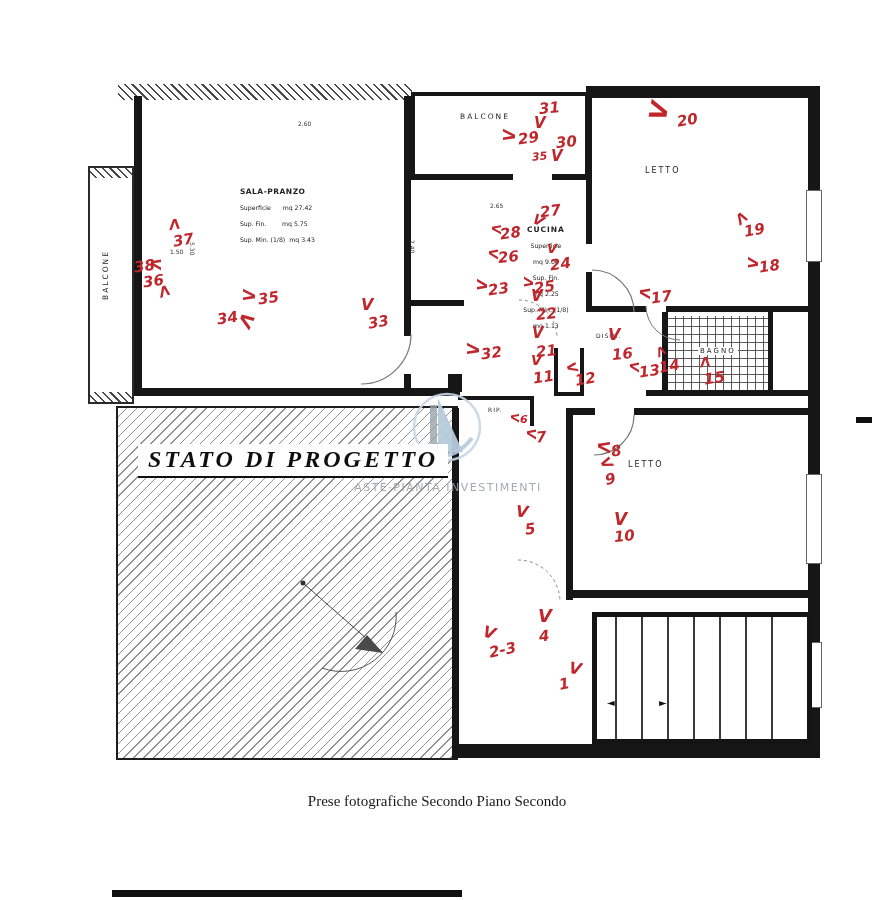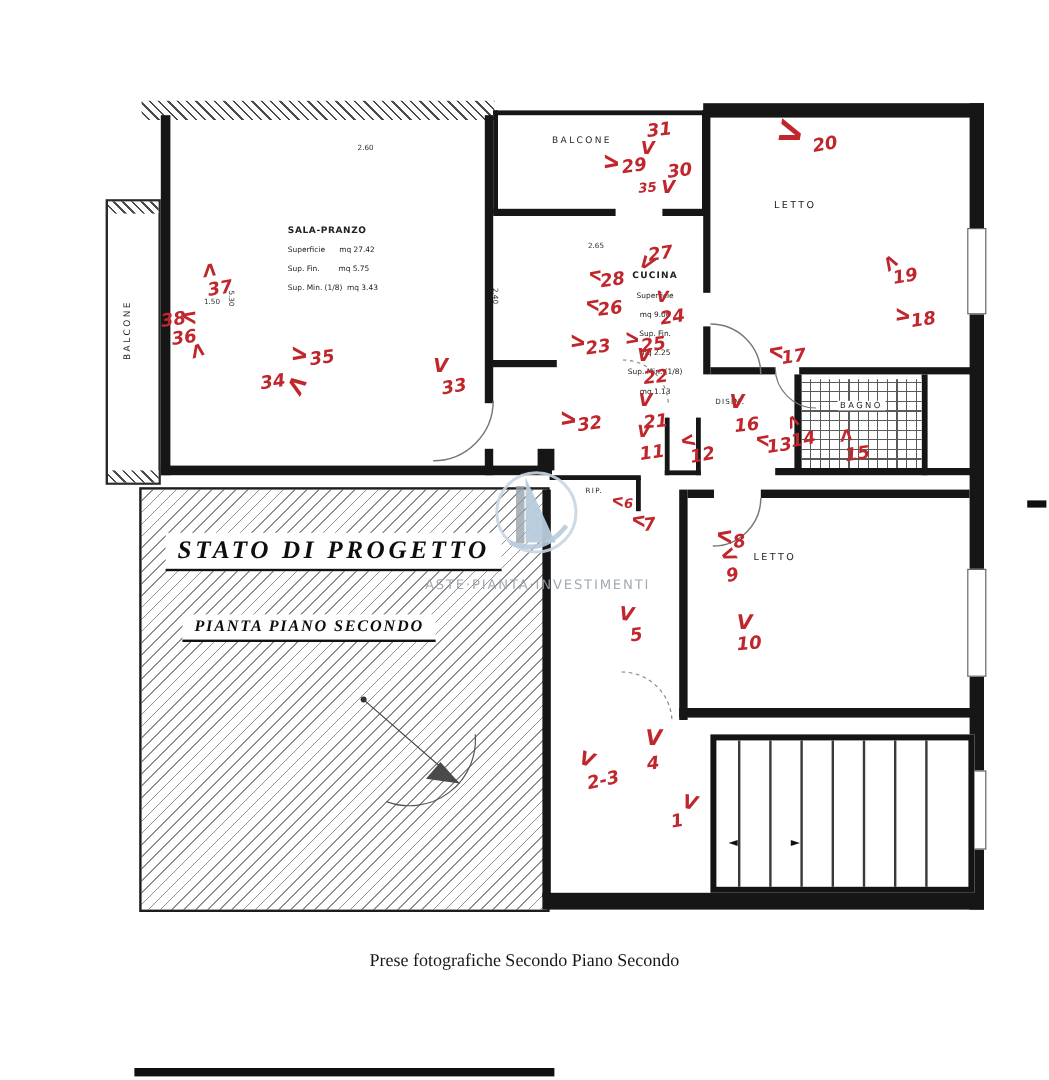--- a/index.html
+++ b/index.html
@@ -19,21 +19,21 @@
   .tinytxt{position:absolute;color:#222;font-size:6.2px;line-height:8px;white-space:pre;}
   .mk{position:absolute;color:var(--marker,#c0272d);font:italic 700 15px "DejaVu Sans",sans-serif;
       white-space:nowrap;transform-origin:center;z-index:30;}
   .mk-s{font-size:11px;}
   .mka{position:absolute;color:var(--marker,#c0272d);font:italic 700 15px "DejaVu Sans",sans-serif;
       line-height:1;transform-origin:center;z-index:30;}
   .dim{position:absolute;color:#333;font-size:6px;transform-origin:left top;z-index:5;}
   .tb{position:absolute;background:#fff;color:#0e0e0e;z-index:12;
       font-family:"Liberation Serif",serif;font-style:italic;font-weight:700;
       border-bottom:2px solid #101010;padding:2px 10px 3px;white-space:nowrap;}
-  .tb1{left:138px;top:444px;font-size:21px;letter-spacing:3px;}
+  .tb1{left:138px;top:444px;font-size:24px;letter-spacing:3px;}
   .tb2{left:152px;top:512px;font-size:13.5px;letter-spacing:1.5px;}
   .caption{position:absolute;left:0;top:793px;width:874px;text-align:center;
       font-family:"Liberation Serif",serif;font-size:15px;color:#181818;z-index:12;}
   .wm-text{position:absolute;left:322px;top:481px;width:252px;text-align:center;
       font-size:11px;letter-spacing:1.5px;color:var(--wmgray,#99a3ab);opacity:.9;z-index:11;
       white-space:nowrap;}
   .stairs{position:absolute;left:592px;top:612px;width:220px;height:132px;
       border:5px solid #141414;background:#fff;box-sizing:border-box;z-index:4;}
   .step{position:absolute;top:0;width:1.5px;height:100%;background:#3a3a3a;}
   .stair-arrow{position:absolute;font-size:10px;color:#111;z-index:5;}
@@ -123,21 +123,21 @@
 
     <circle cx="447" cy="427" r="33" stroke="#c6d6e4" stroke-width="2.5" fill="none" opacity="0.9"></circle>
     <path d="M 438 398 L 463 452 L 438 452 Z" fill="#b7cbdc" opacity="0.95"></path>
     <rect x="430" y="405" width="7" height="48" fill="#9aa4ac" opacity="0.8"></rect>
     <path d="M 425 452 Q 452 464 472 438" stroke="#b7cbdc" stroke-width="4" fill="none" opacity="0.9"></path>
   </svg>
 
   <div class="room-label" style="left:460px;top:112px;font-size:7.5px;">BALCONE</div>
   <div class="room-label" style="left:645px;top:166px;">LETTO</div>
   <div class="room-label" style="left:628px;top:460px;">LETTO</div>
-  <div class="room-label chip" style="left:698px;top:334px;font-size:7px;z-index:6;">BAGNO</div>
+  <div class="room-label chip" style="left:698px;top:347px;font-size:7px;z-index:6;">BAGNO</div>
   <div class="room-label" style="left:596px;top:332px;font-size:6px;letter-spacing:1px;">DISIM.</div>
   <div class="room-label" style="left:488px;top:406px;font-size:6px;letter-spacing:1px;">RIP.</div>
 
   <div class="tinytxt" style="left:232px;top:180px;">
     <b style="font-size:7.5px;letter-spacing:0.5px;">SALA-PRANZO</b><br>
     <span>Superficie      mq 27.42</span><br>
     <span>Sup. Fin.        mq 5.75</span><br>
     <span>Sup. Min. (1/8)  mq 3.43</span>
   </div>
 
@@ -145,21 +145,20 @@
     <b style="font-size:7.5px;letter-spacing:1px;">CUCINA</b><br>
     <span>Superficie</span><br>
     <span>mq 9.06</span><br>
     <span>Sup. Fin.</span><br>
     <span>mq 2.25</span><br>
     <span>Sup. Min. (1/8)</span><br>
     <span>mq 1.13</span>
   </div>
 
   <div class="tb tb1">STATO  DI  PROGETTO</div>
-  <div class="tb tb2">PIANTA  PIANO  SECONDO</div>
 
   <div class="wm-text">ASTE·PIANTA·INVESTIMENTI</div>
 
   <div id="dims-layer">
       <span class="dim" style="left: 298px; top: 120px;">2.60</span>
       <span class="dim" style="left: 490px; top: 202px;">2.65</span>
       <span class="dim" style="left: 416px; top: 240px; transform: rotate(90deg);">2.40</span>
       <span class="dim" style="left: 170px; top: 248px;">1.50</span>
       <span class="dim" style="left: 196px; top: 242px; transform: rotate(90deg);">5.30</span>
     </div>

